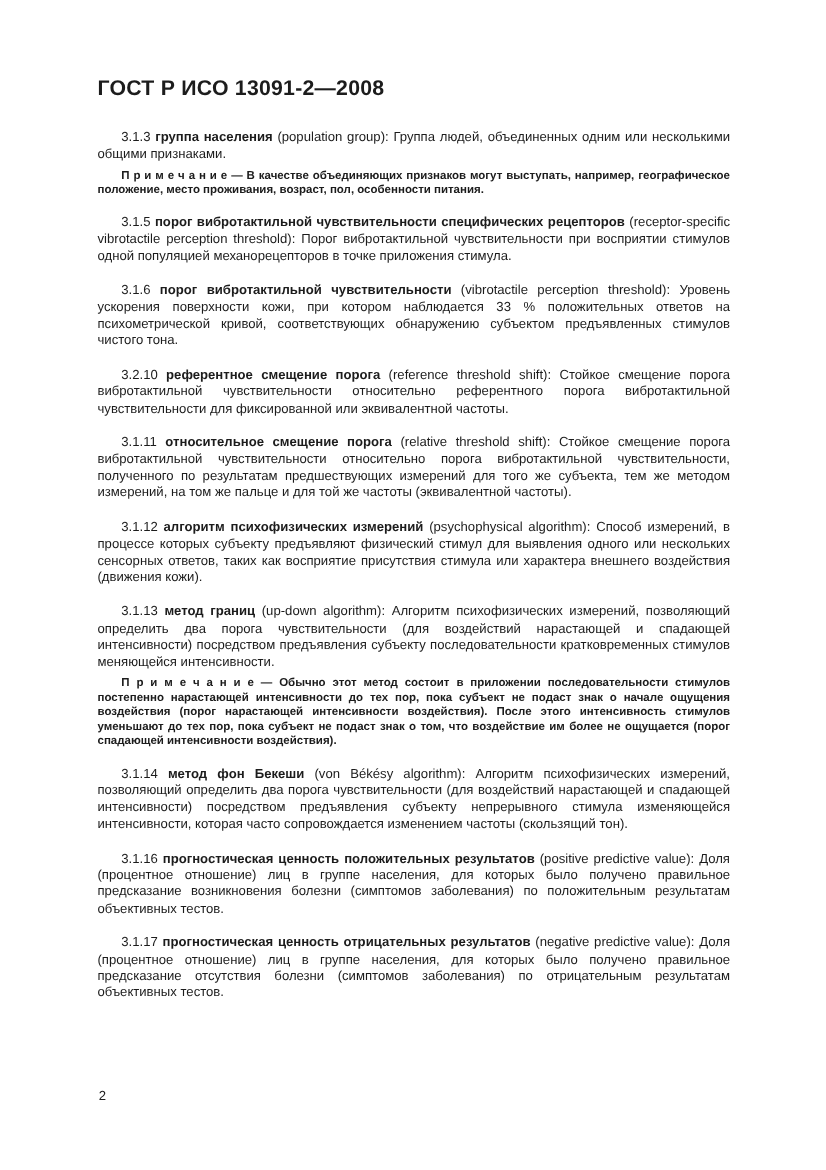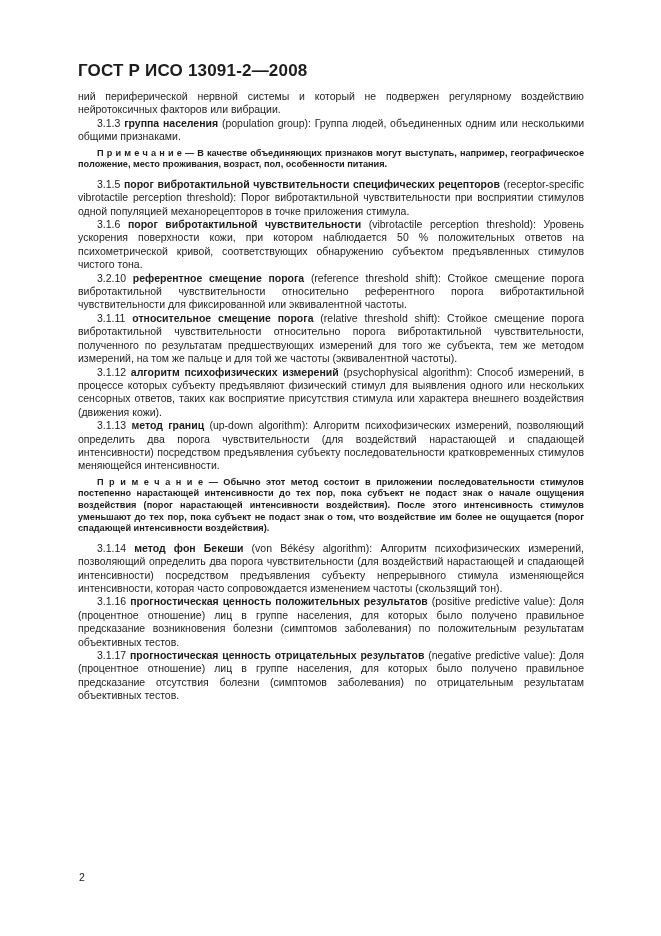--- a/index.html
+++ b/index.html
@@ -25,21 +25,21 @@
     left: 78px;
     top: 90px;
     width: 506px;
   }
   .content p {
     margin: 0;
     font-size: 10.5px;
     line-height: 13.4px;
     text-align: justify;
   }
-  p.def { text-indent: 19px; }
+  p.def { text-indent: 19px; margin-top: 14px; }
   p.def .num { font-weight: normal; }
   p.def b { font-weight: bold; }
   p.note {
     font-size: 9.2px;
     line-height: 11.6px;
     text-indent: 19px;
     margin: 4px 0 7px 0;
     font-weight: bold;
   }
   .footer {
@@ -49,30 +49,29 @@
     font-size: 10.5px;
   }
 </style>
 </head>
 <body>
 
 <div class="page">
   <div class="header">ГОСТ Р ИСО 13091-2—2008</div>
 
   <div class="content">
-    <p>ний периферической нервной системы и который не подвержен регулярному воздействию нейротоксичных факторов или вибрации.</p>
 
     <p class="def"><span class="num">3.1.3</span> <b>группа населения</b> <span>(population group):  Группа людей, объединенных одним или несколькими общими признаками.</span></p>
 
     <p class="note"><span>П р и м е ч а н и е —</span> <span>В качестве объединяющих признаков могут выступать, например, географическое положение, место проживания, возраст, пол, особенности питания.</span></p>
 
 
     <p class="def"><span class="num">3.1.5</span> <b>порог вибротактильной чувствительности специфических рецепторов</b> <span>(receptor-specific vibrotactile perception threshold):  Порог вибротактильной чувствительности при восприятии стимулов одной популяцией механорецепторов в точке приложения стимула.</span></p>
 
-    <p class="def"><span class="num">3.1.6</span> <b>порог вибротактильной чувствительности</b> <span>(vibrotactile perception threshold):  Уровень ускорения поверхности кожи, при котором наблюдается 50 % положительных ответов на психометрической кривой, соответствующих обнаружению субъектом предъявленных стимулов чистого тона.</span></p>
+    <p class="def"><span class="num">3.1.6</span> <b>порог вибротактильной чувствительности</b> <span>(vibrotactile perception threshold):  Уровень ускорения поверхности кожи, при котором наблюдается 33 % положительных ответов на психометрической кривой, соответствующих обнаружению субъектом предъявленных стимулов чистого тона.</span></p>
 
 
 
 
     <p class="def"><span class="num">3.2.10</span> <b>референтное смещение порога</b> <span>(reference threshold shift):  Стойкое смещение порога вибротактильной чувствительности относительно референтного порога вибротактильной чувствительности для фиксированной или эквивалентной частоты.</span></p>
 
     <p class="def"><span class="num">3.1.11</span> <b>относительное смещение порога</b> <span>(relative threshold shift):  Стойкое смещение порога вибротактильной чувствительности относительно порога вибротактильной чувствительности, полученного по результатам предшествующих измерений для того же субъекта, тем же методом измерений, на том же пальце и для той же частоты (эквивалентной частоты).</span></p>
 
     <p class="def"><span class="num">3.1.12</span> <b>алгоритм психофизических измерений</b> <span>(psychophysical algorithm):  Способ измерений, в процессе которых субъекту предъявляют физический стимул для выявления одного или нескольких сенсорных ответов, таких как восприятие присутствия стимула или характера внешнего воздействия (движения кожи).</span></p>
 

